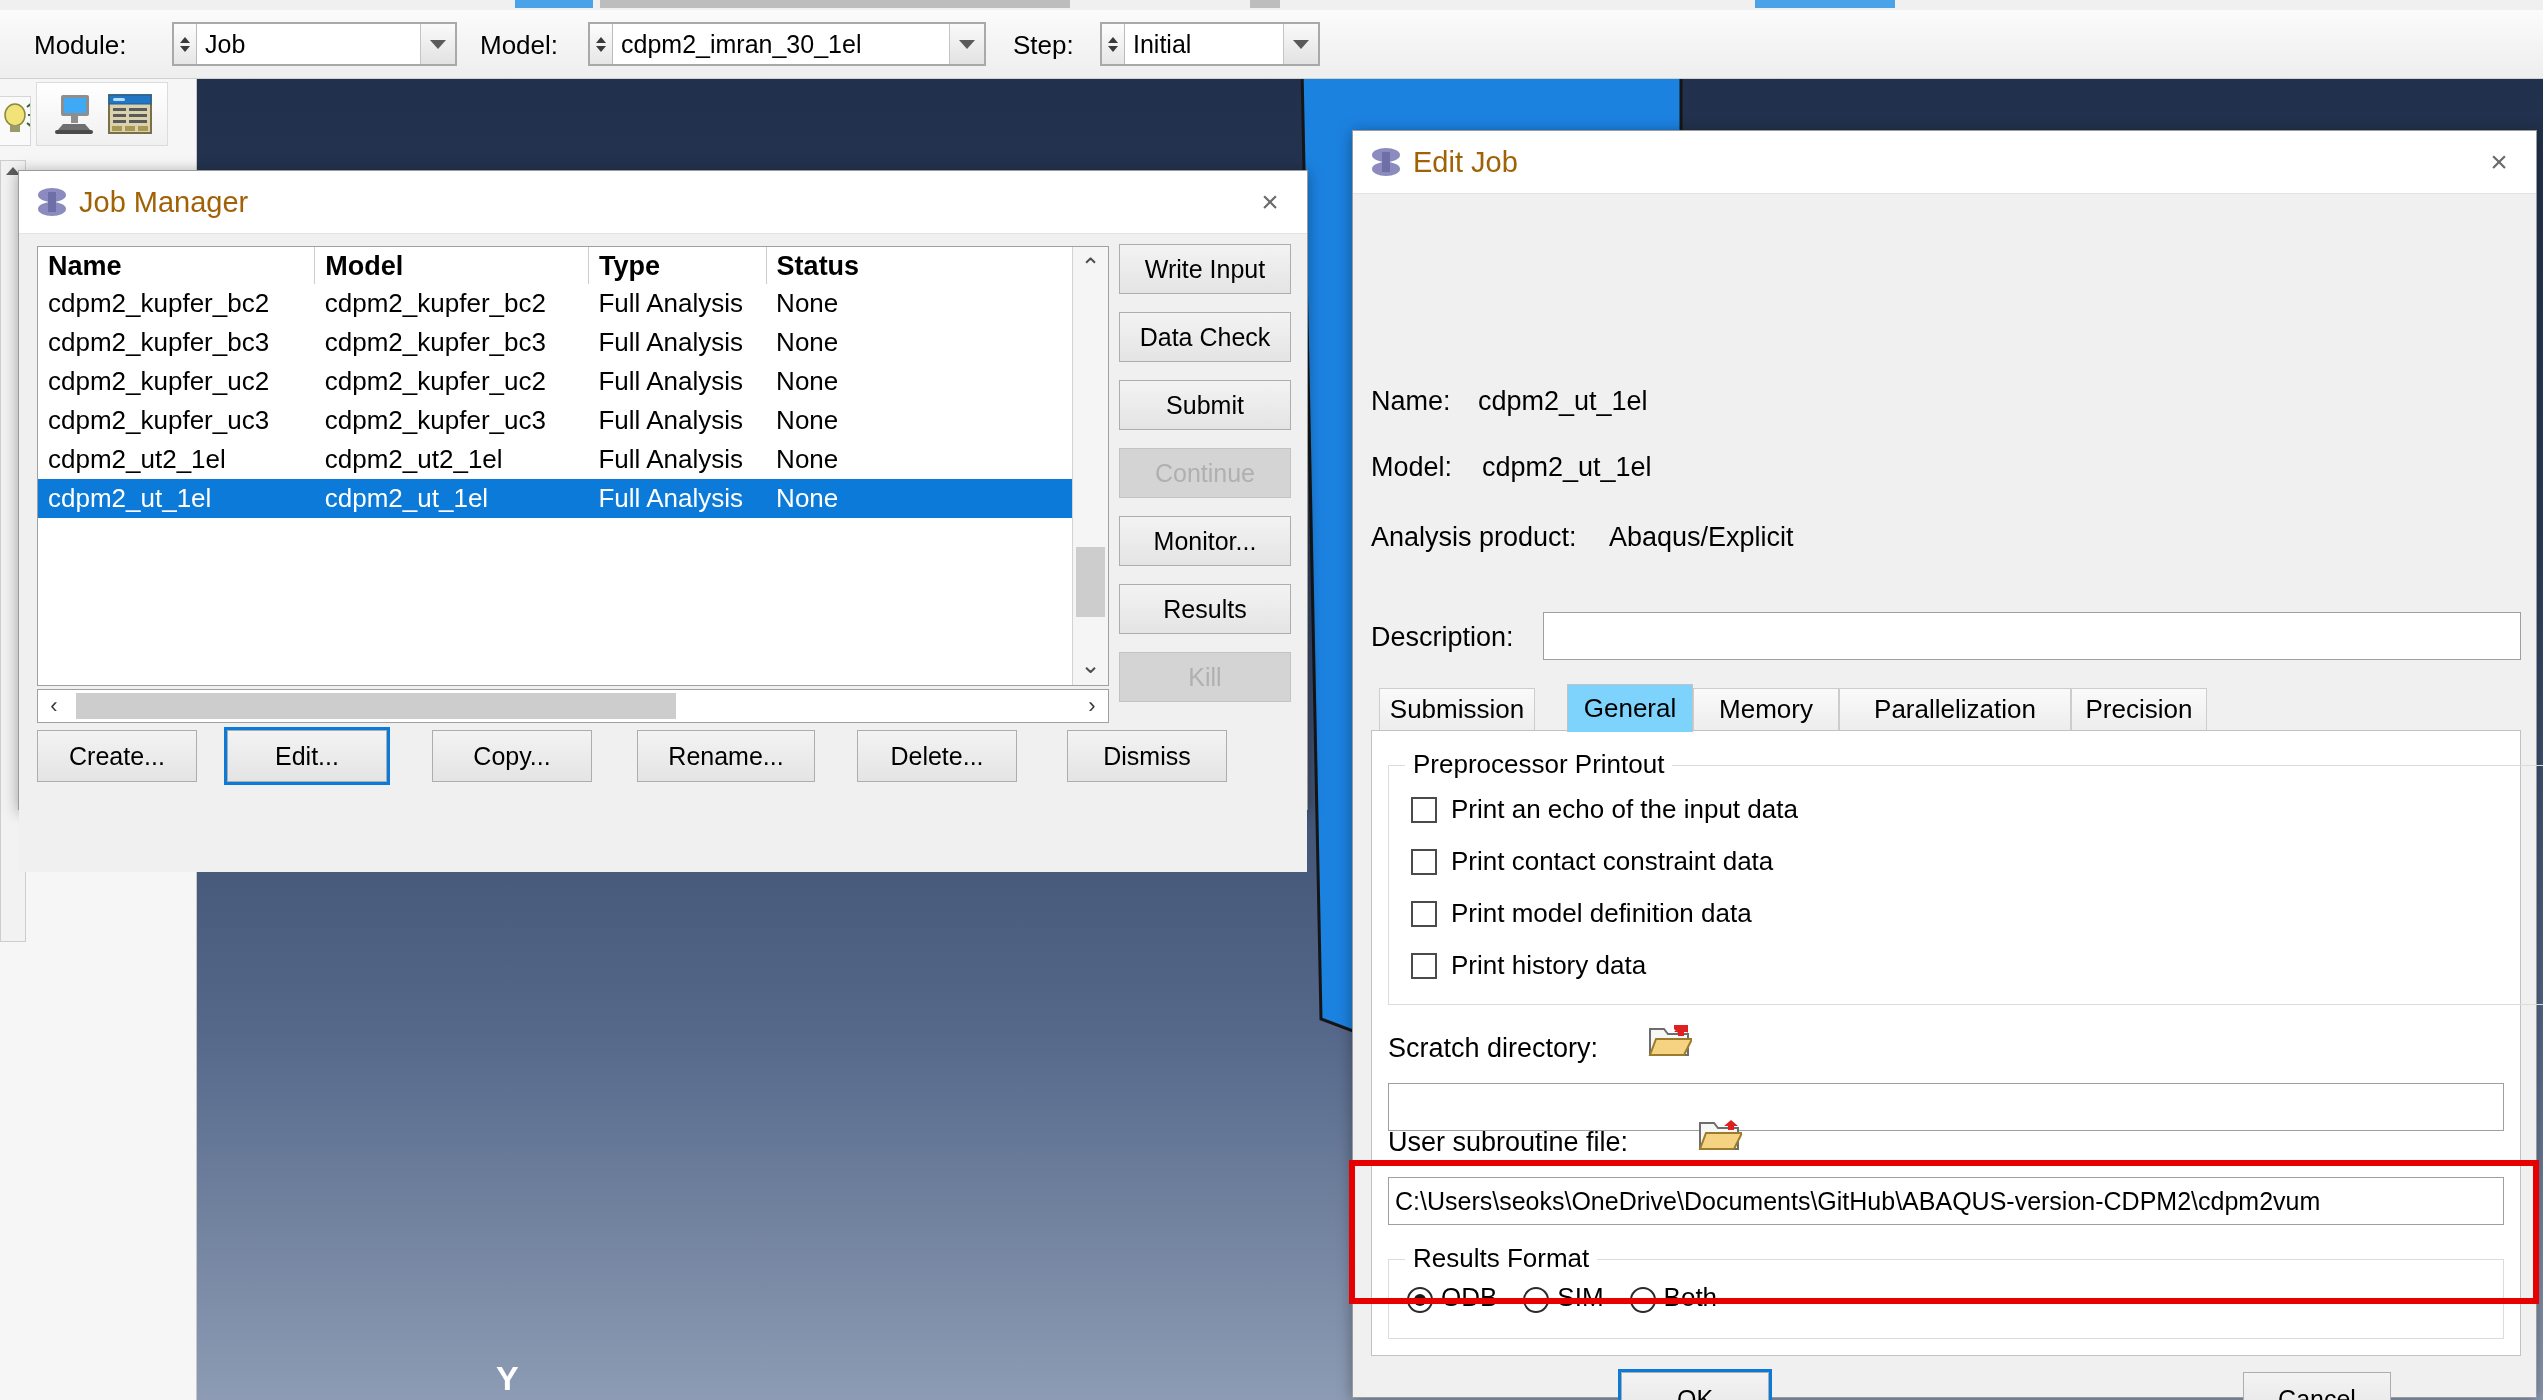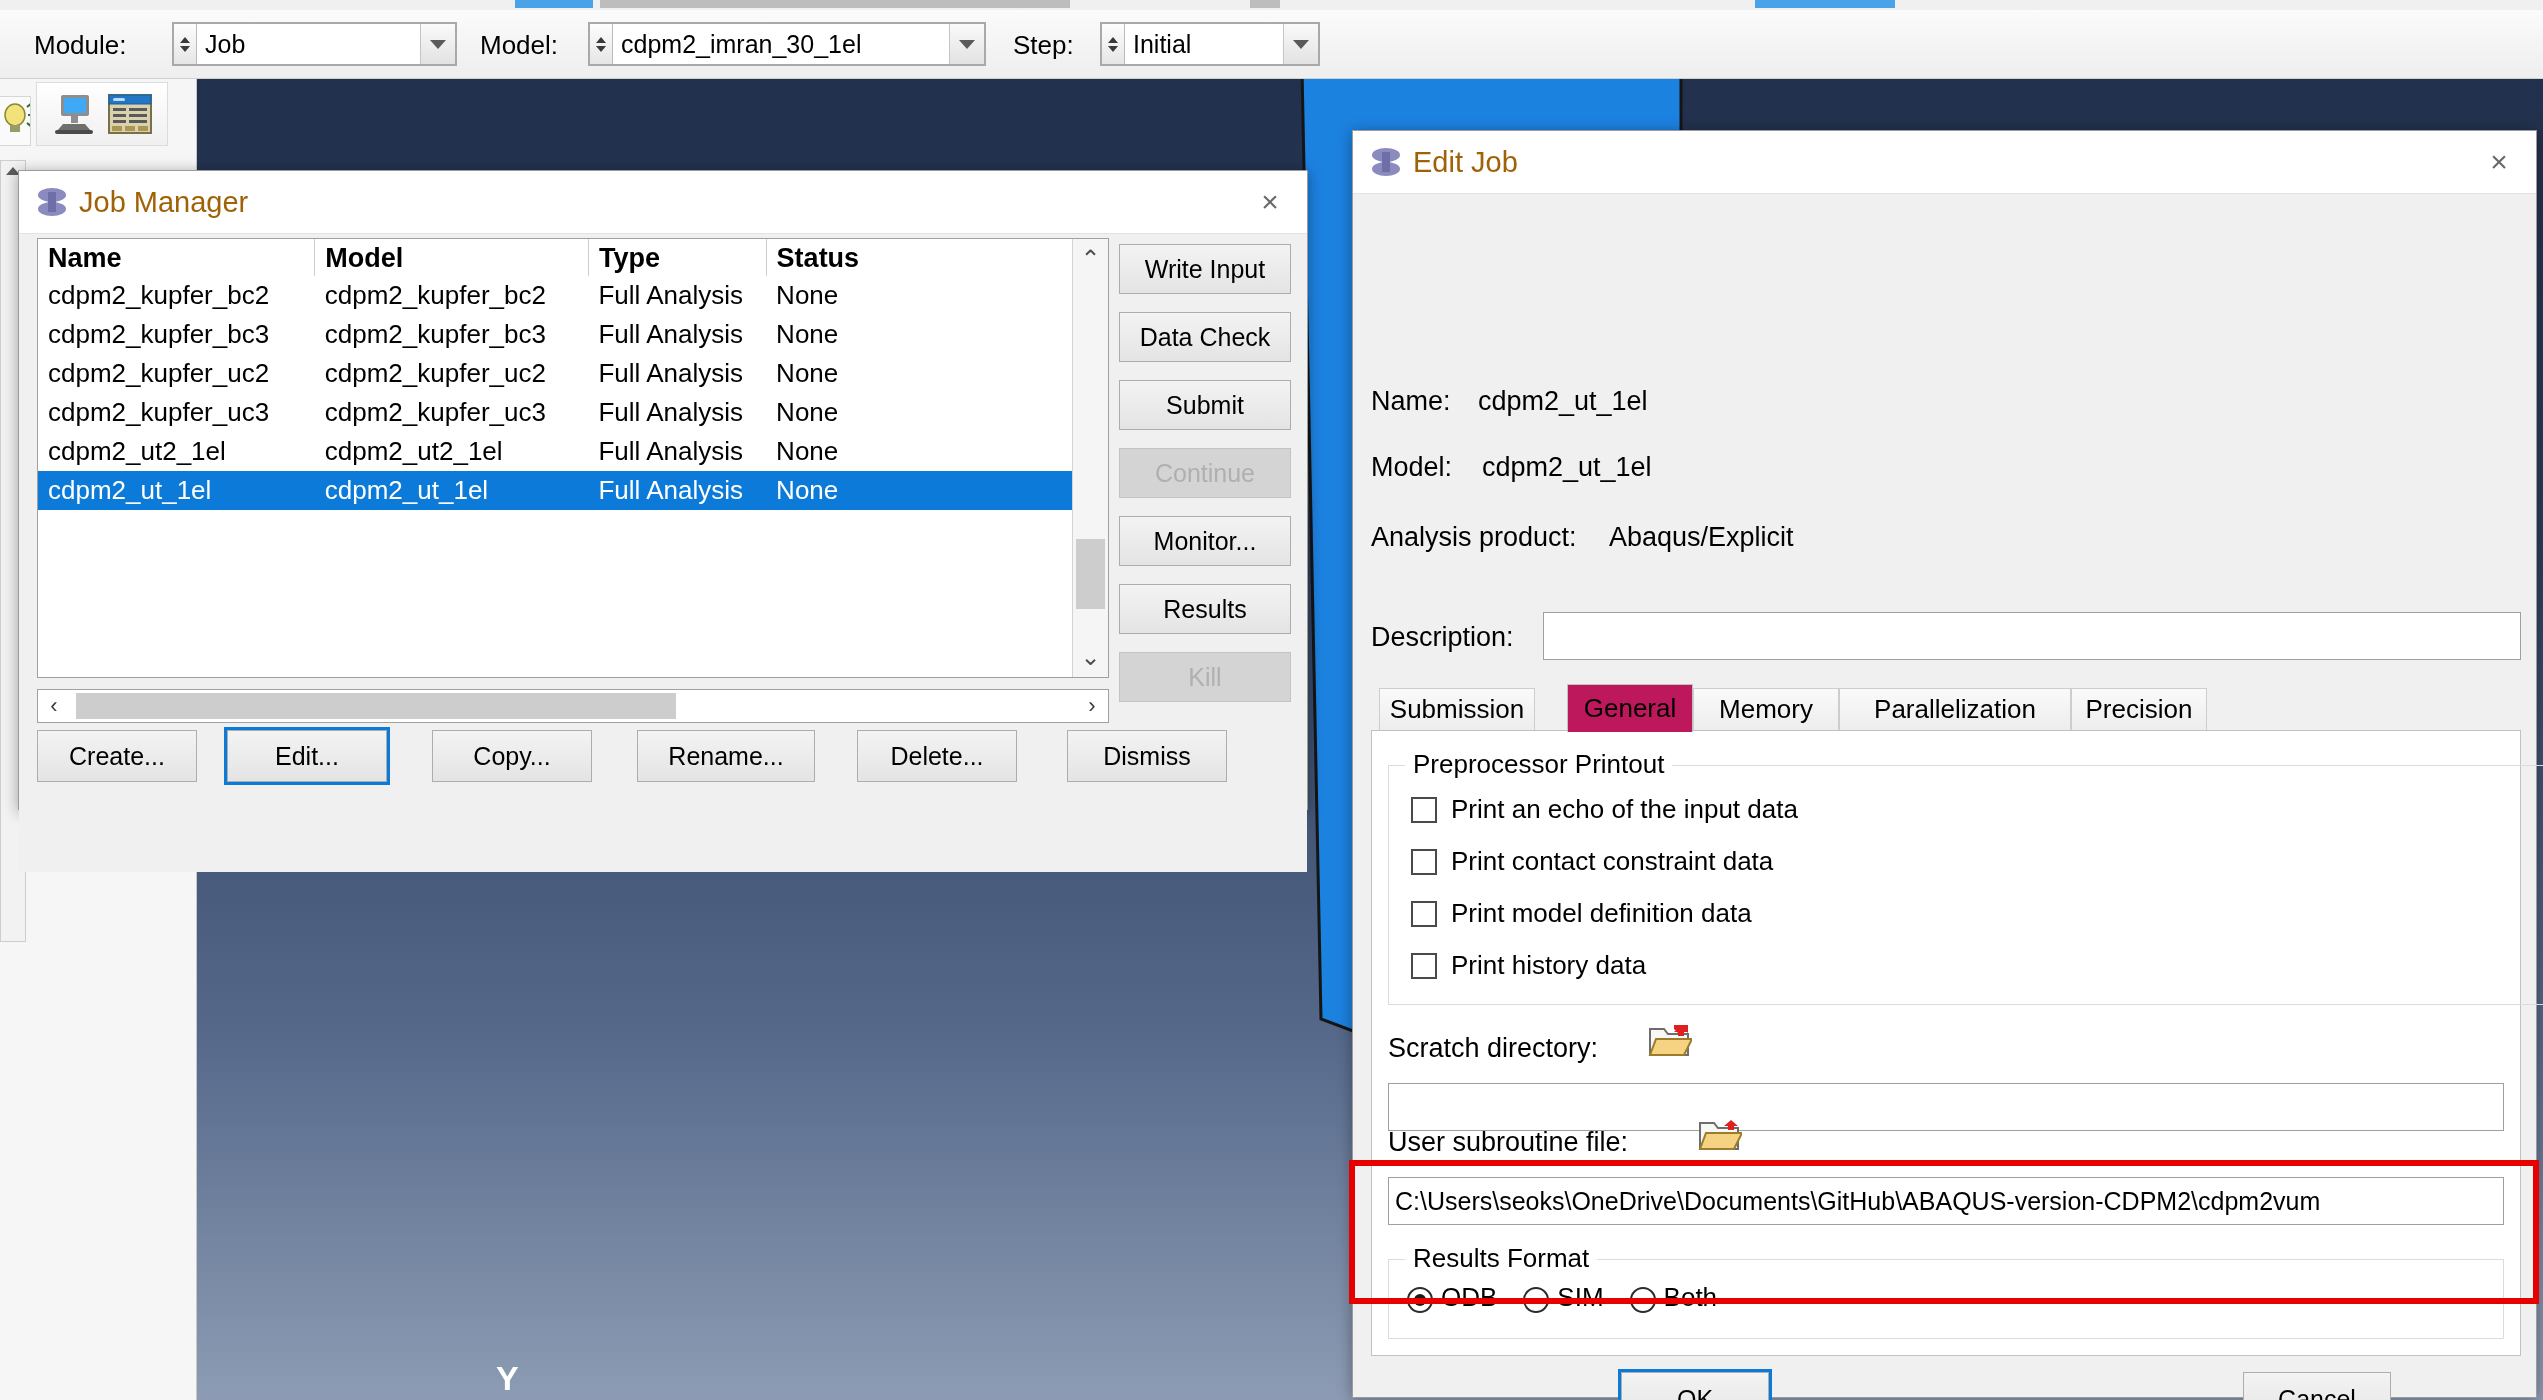--- a/index.html
+++ b/index.html
@@ -128,21 +128,21 @@
   .dlg-close {
     position: absolute; right: 20px; top: 50%; transform: translateY(-50%);
     font-size: 30px; color: #6a6a6a; line-height: 1; cursor: default;
     width: 34px; text-align: center;
   }
 
   
   #jobmgr { left: 18px; top: 170px; width: 1290px; height: 640px; }
   .jm-body { position: relative; padding: 16px 16px 0 16px; background:#f0f0f0; height: 100%; box-sizing: border-box;}
   .jm-list-wrap {
-    position: absolute; left: 18px; top: 4px; width: 1072px; height: 440px;
+    position: absolute; left: 18px; top: 12px; width: 1072px; height: 440px;
     background: #ffffff; border: 1px solid #a0a0a0; box-sizing: border-box;
     display: flex; flex-direction: column;
   }
   table.jm-table { border-collapse: collapse; width: 100%; table-layout: fixed; }
   table.jm-table th {
     text-align: left; font-size: 27px; font-weight: bold; color: #000;
     padding: 4px 0 2px 10px; background: #fff;
     border-right: 1px solid #cdcdcd; vertical-align: top;
     position: relative;
   }
@@ -206,21 +206,21 @@
 
   .tabstrip { position: absolute; left: 18px; top: 490px; width: 1150px; height: 46px; }
   .tab {
     position: absolute; top: 4px; height: 42px;
     background: linear-gradient(#fafafa,#ededed);
     border: 1px solid #cdcdcd; border-bottom: none;
     display: flex; align-items: center; justify-content: center;
     font-size: 26px; color: #000; box-sizing: border-box;
   }
   .tab.active {
-    top: 0; height: 48px; background: #be185d;
+    top: 0; height: 48px; background: #7dd3fc;
     border-color: #c2c2c2; z-index: 3;
   }
   .tabpanel {
     position: absolute; left: 18px; top: 536px; width: 1150px; height: 626px;
     background: #ffffff; border: 1px solid #c2c2c2; box-sizing: border-box;
   }
 
   .groupbox { position: absolute; border: 1px solid #dcdcdc; box-sizing: border-box; }
   .groupbox > .gtitle {
     position: absolute; top: -17px; left: 16px; background: #ffffff;

